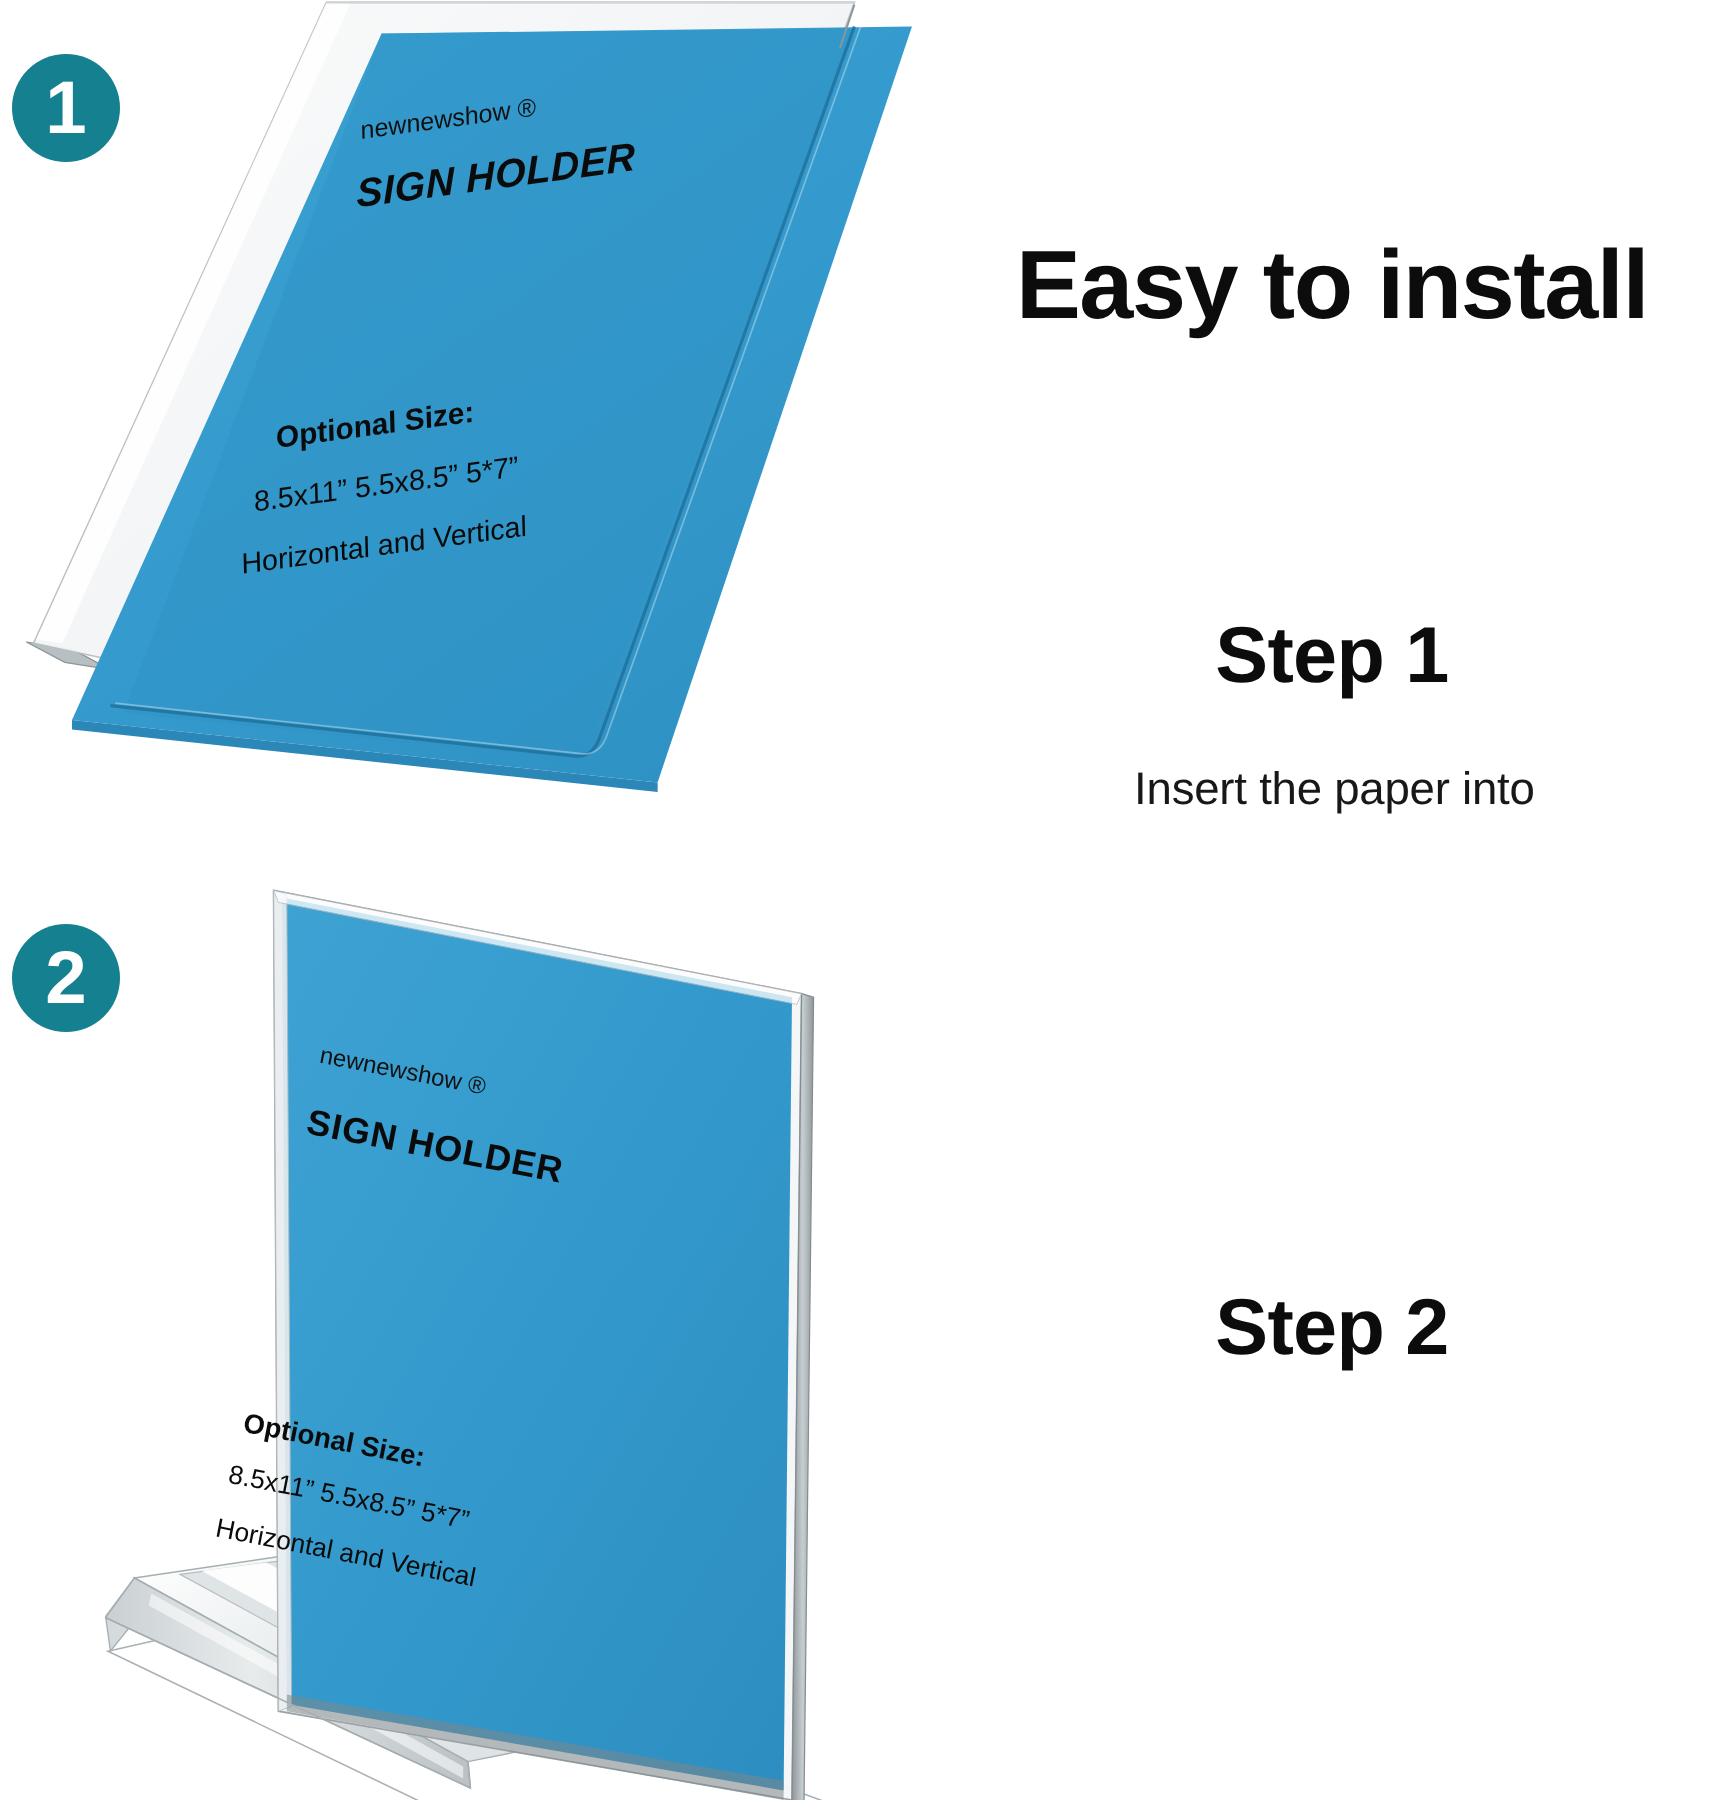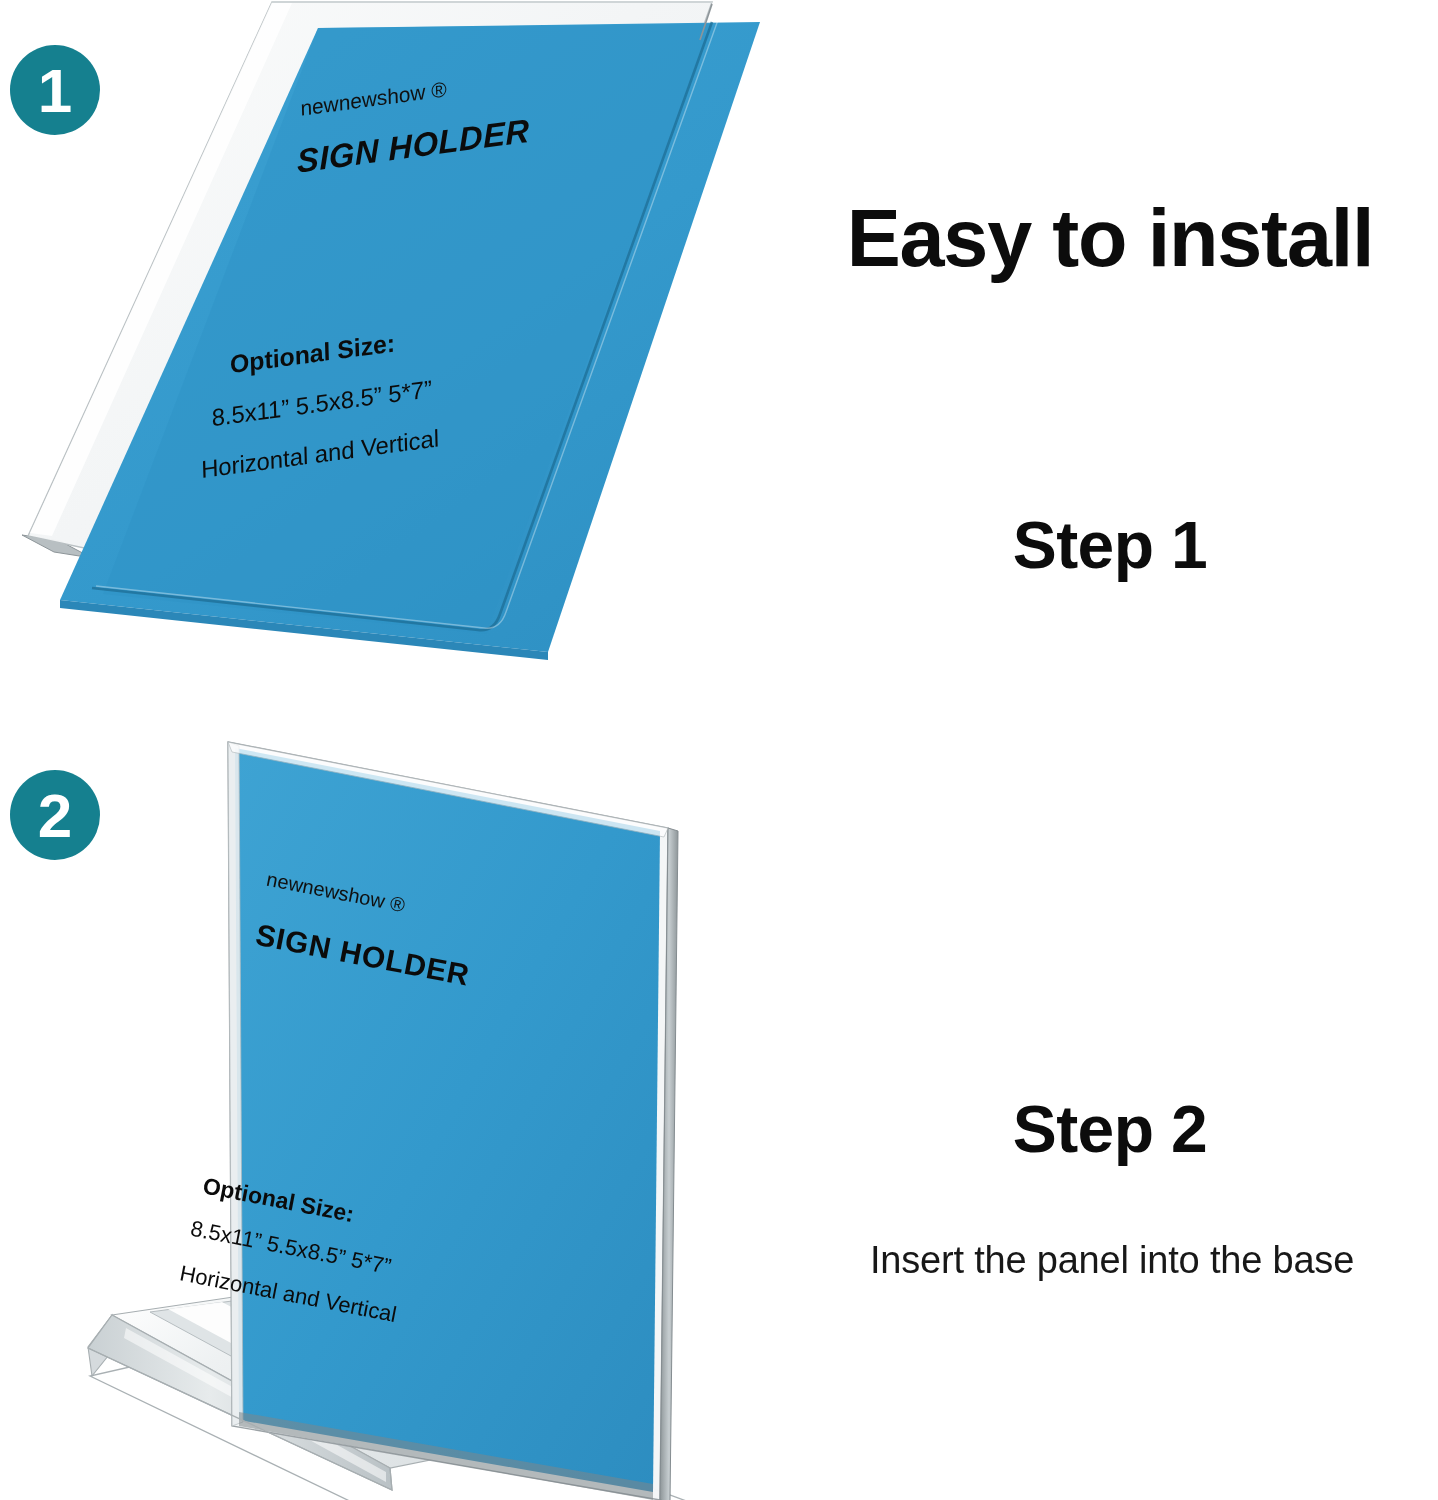--- a/index.html
+++ b/index.html
@@ -69,21 +69,21 @@
     right: 8px;
     text-align: center;
     font-size: 66px;
     line-height: 1.0;
     font-weight: 700;
     letter-spacing: -0.6px;
     color: #0c0c0c;
     white-space: nowrap;
   }
   .step-title.s1 { top: 512px; }
-  .step-title.s2 { top: 1096px; }
+  .step-title.s2 { top: 1072px; }
 
   .step-body {
     position: absolute;
     left: 0;
     right: 4px;
     text-align: center;
     font-size: 38px;
     line-height: 1.52;
     font-weight: 400;
     color: #181818;
@@ -230,23 +230,21 @@
 
   </div>
 
   <div class="text-col">
 
     <div class="headline">Easy to install</div>
 
     <div class="step-title s1">Step 1</div>
 
     <div class="step-body s1">
+      <span class="ln">Insert the paper into</span>
     </div>
 
     <div class="step-title s2">Step 2</div>
 
-    <div class="step-body s2">
-      <span class="ln">Insert the panel into the base</span>
-    </div>
 
   </div>
 
 </div>
 
 </body></html>

